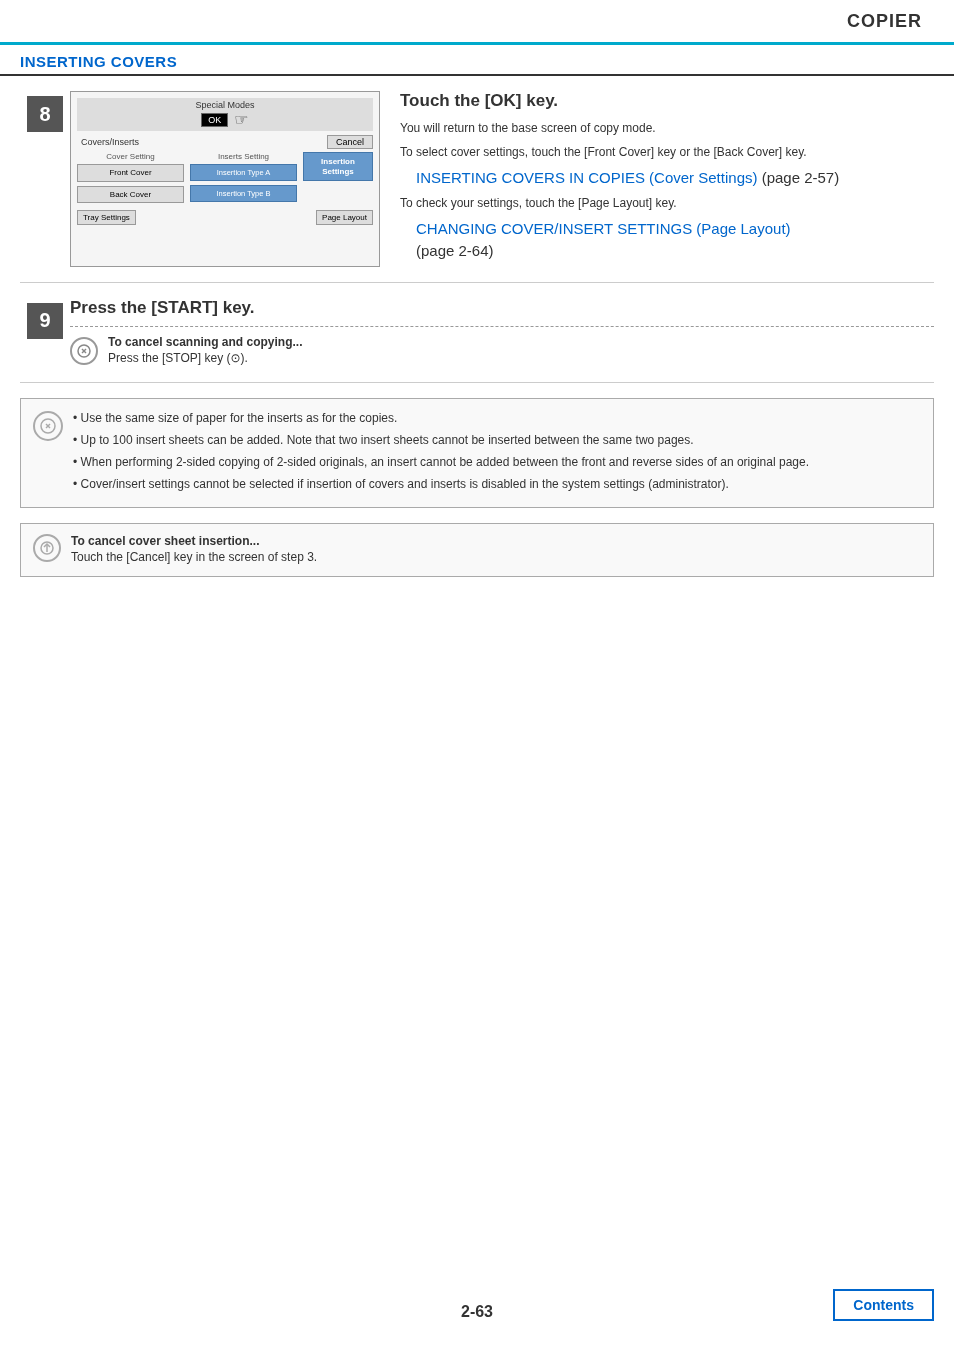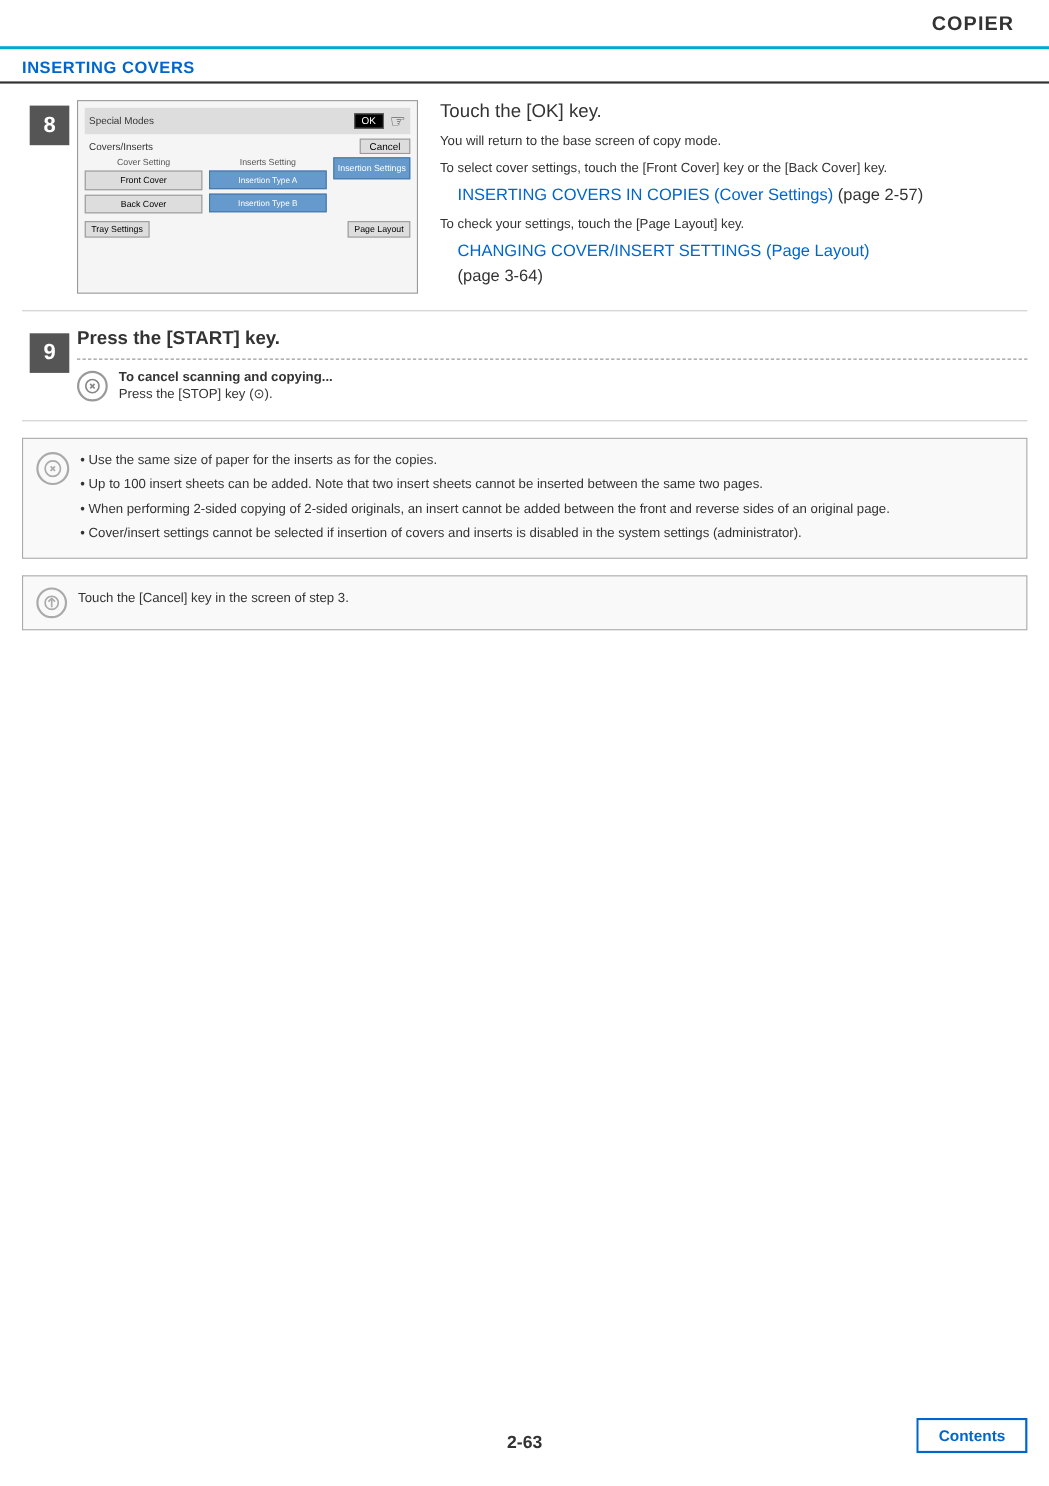--- a/index.html
+++ b/index.html
@@ -91,20 +91,21 @@
       padding: 6px;
       font-size: 10px;
     }
     .screen-top-bar {
       display: flex;
       justify-content: space-between;
       align-items: center;
       background: #ddd;
       padding: 2px 4px;
       margin-bottom: 4px;
+      flex-direction: column;
     }
     .screen-label {
       font-size: 9px;
       color: #333;
     }
     .screen-ok-btn {
       background: #000000;
       color: #fff;
       font-size: 9px;
       padding: 1px 6px;
@@ -167,41 +168,42 @@
       width: 70px;
     }
     .screen-insertion-settings {
       background: #6699cc;
       color: #fff;
       font-size: 8px;
       padding: 4px 3px;
       text-align: center;
       border: 1px solid #4477aa;
       line-height: 1.2;
+      font-weight: bold;
     }
     .screen-bottom-row {
       display: flex;
       gap: 4px;
       margin-top: 4px;
       justify-content: space-between;
     }
     .screen-small-btn {
       background: #ddd;
       border: 1px solid #999;
       font-size: 8px;
       padding: 2px 5px;
     }
 
     
     .step-text-content {
       flex: 1;
     }
     .step-title {
       font-size: 17px;
-      font-weight: normal;
+      font-weight: bold;
       color: #333;
       margin-bottom: 8px;
     }
     .step-desc {
       font-size: 12px;
       color: #333;
       margin-bottom: 6px;
       line-height: 1.5;
     }
     .step-link {
@@ -419,21 +421,21 @@
         <div class="step-title">Touch the [OK] key.</div>
         <div class="step-desc">You will return to the base screen of copy mode.</div>
         <div class="step-desc">To select cover settings, touch the [Front Cover] key or the [Back Cover] key.</div>
         <div class="step-indent">
           <a class="step-link"><span>INSERTING COVERS IN COPIES (Cover Settings)</span></a>
           <span>(page 2-57)</span>
         </div>
         <div class="step-desc">To check your settings, touch the [Page Layout] key.</div>
         <div class="step-indent">
           <a class="step-link"><span>CHANGING COVER/INSERT SETTINGS (Page Layout)</span></a><br>
-          <span>(page 3-64)</span>
+          <span>(page 2-64)</span>
         </div>
       </div>
     </div>
   </div>
 
   <div class="step9-section">
     <div class="step-number-col">
       <div class="step-number-box">9</div>
     </div>
     <div class="step9-content">
@@ -473,20 +475,21 @@
 
   <div class="cancel-box">
     <div class="cancel-icon">
       <svg width="16" height="16" viewBox="0 0 16 16" fill="none">
         <circle cx="8" cy="8" r="6" stroke="#aaa" stroke-width="1.5"></circle>
         <line x1="8" y1="4" x2="8" y2="12" stroke="#aaa" stroke-width="1.5"></line>
         <polyline points="5,7 8,4 11,7" fill="none" stroke="#aaa" stroke-width="1.5"></polyline>
       </svg>
     </div>
     <div class="cancel-content">
+      <div class="note-bold">To cancel cover sheet insertion...</div>
       <div class="note-text">Touch the [Cancel] key in the screen of step 3.</div>
     </div>
   </div>
 
 </div>
 
 <div class="footer">
   <span class="page-number">2-63</span>
 </div>
 

